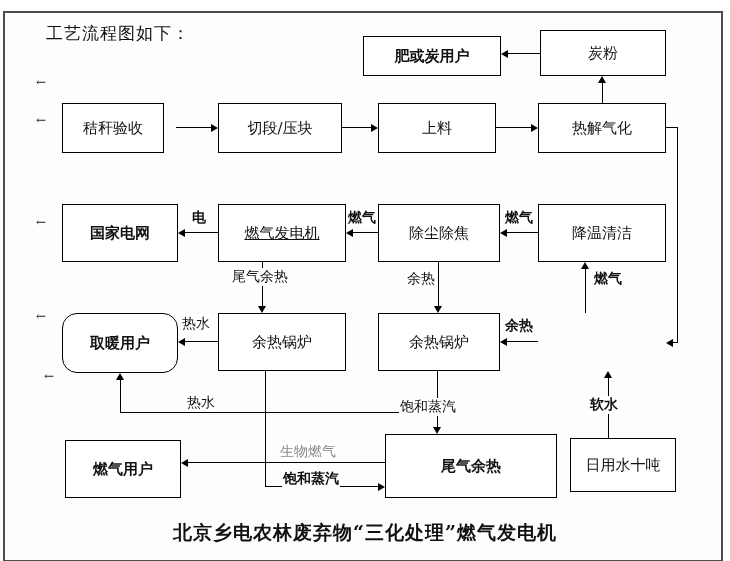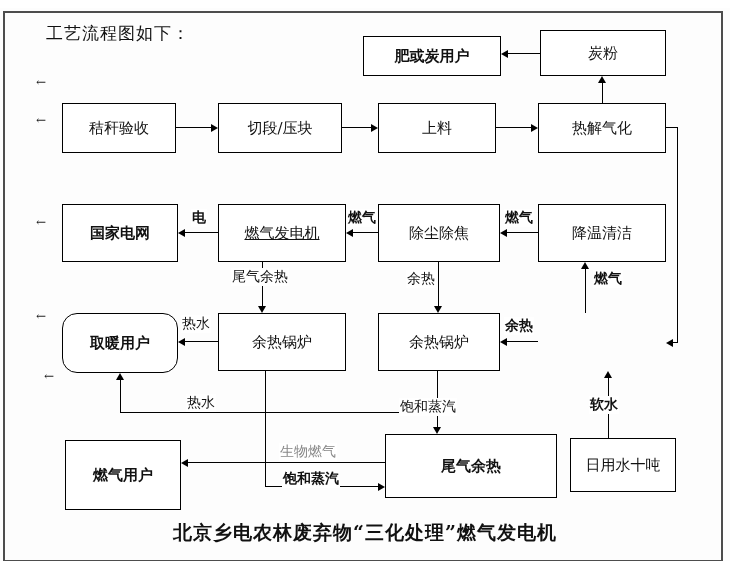--- a/index.html
+++ b/index.html
@@ -92,35 +92,35 @@
   <div class="elabel" style="left:181px;top:307px;">热水</div>
   <div class="elabel" style="left:186px;top:386px;">热水</div>
   <div class="elabel" style="left:399px;top:390px;">饱和蒸汽</div>
   <div class="elabel" style="left:589px;top:388px;font-weight:bold;">软水</div>
   <div class="elabel gray" style="left:279px;top:435px;">生物燃气</div>
   <div class="elabel bold" style="left:282px;top:462px;">饱和蒸汽</div>
 
   <div class="node bold" style="left:363px;top:28px;width:138px;height:40px;">肥或炭用户</div>
   <div class="node" style="left:540px;top:22px;width:126px;height:46px;">炭粉</div>
 
-  <div class="node" style="left:62px;top:95px;width:114px;height:50px;">秸秆验收</div>
+  <div class="node" style="left:62px;top:95px;width:102px;height:50px;">秸秆验收</div>
   <div class="node" style="left:218px;top:95px;width:124px;height:50px;">切段/压块</div>
   <div class="node" style="left:538px;top:95px;width:128px;height:50px;">热解气化</div>
   <div class="node" style="left:378px;top:95px;width:118px;height:50px;">上料</div>
 
   <div class="node bold" style="left:62px;top:196px;width:116px;height:58px;">国家电网</div>
   <div class="node" style="left:218px;top:196px;width:128px;height:58px;text-decoration:underline;">燃气发电机</div>
   <div class="node" style="left:378px;top:196px;width:122px;height:58px;">除尘除焦</div>
   <div class="node" style="left:538px;top:196px;width:128px;height:58px;">降温清洁</div>
 
   <div class="node bold" style="left:62px;top:305px;width:116px;height:60px;border-radius:15px;">取暖用户</div>
   <div class="node" style="left:218px;top:305px;width:128px;height:58px;">余热锅炉</div>
   <div class="node" style="left:378px;top:305px;width:122px;height:58px;">余热锅炉</div>
 
-  <div class="node bold" style="left:65px;top:432px;width:116px;height:70px;">燃气用户</div>
+  <div class="node bold" style="left:65px;top:432px;width:116px;height:58px;">燃气用户</div>
   <div class="node bold" style="left:385px;top:426px;width:172px;height:64px;">尾气余热</div>
   <div class="node" style="left:570px;top:430px;width:106px;height:54px;">日用水十吨</div>
 
   <div class="mark" style="left:36px;top:68px;">←</div>
   <div class="mark" style="left:36px;top:106px;">←</div>
   <div class="mark" style="left:36px;top:208px;">←</div>
   <div class="mark" style="left:36px;top:302px;">←</div>
   <div class="mark" style="left:44px;top:362px;">←</div>
 
   <div class="title">北京乡电农林废弃物“三化处理”燃气发电机</div>

